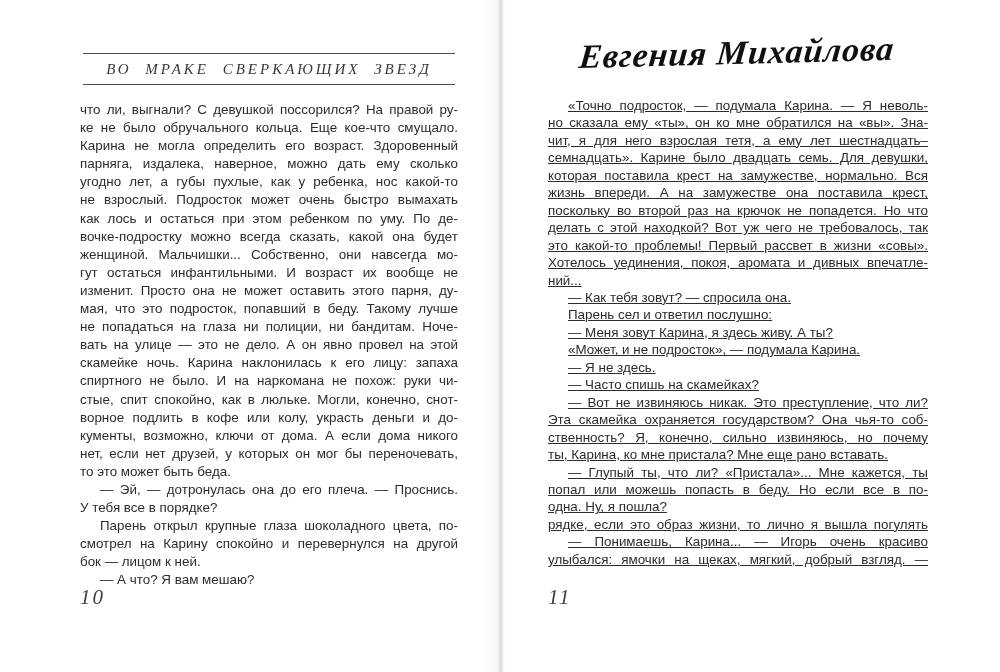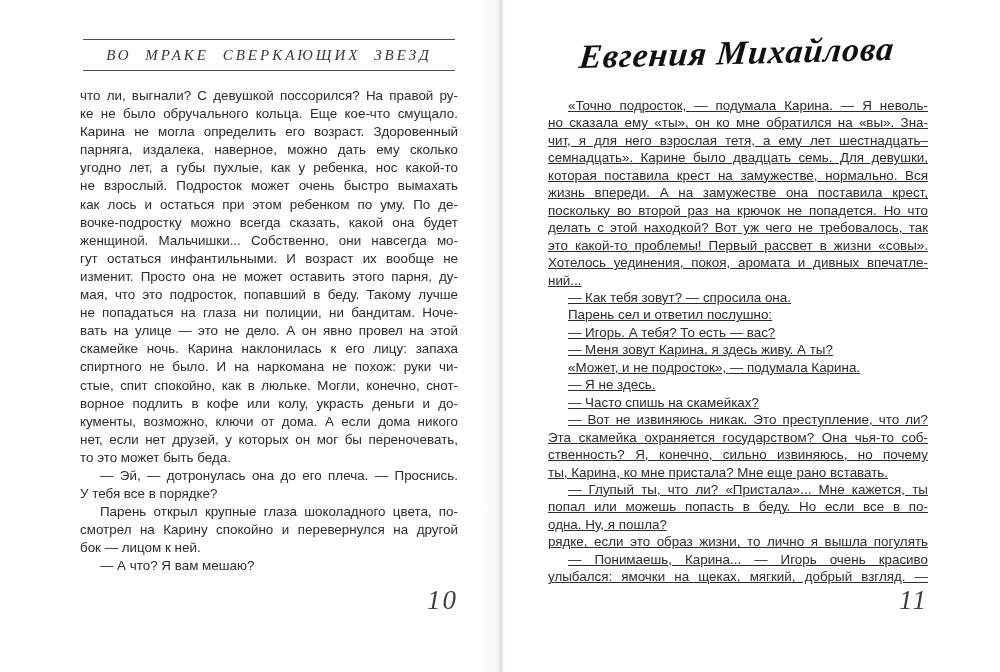--- a/index.html
+++ b/index.html
@@ -13,21 +13,21 @@
   .gutter{
     position:absolute; left:481px; top:0; width:24px; height:672px;
     background:linear-gradient(to right,
       rgba(0,0,0,0) 0%, rgba(0,0,0,0.04) 70%, rgba(0,0,0,0.15) 84%,
       rgba(0,0,0,0.03) 92%, rgba(0,0,0,0) 100%);
   }
   .page{position:absolute; top:0; height:672px;}
   .page.left{left:80px; width:378px;}
   .page.right{left:548px; width:380px;}
 
-  .runhead{padding-top:39px;}
+  .runhead{padding-top:53px;}
   .rule{height:0; border-top:1.4px solid var(--rule); margin:0 3px;}
   .runhead-title{
     text-align:center; font-family:"Liberation Serif", serif; font-style:italic;
     font-size:15px; letter-spacing:3px; word-spacing:7px; color:#383838;
     padding:7px 0 6px;
   }
 
   .signature{
     padding-top:34px; height:48px; text-align:center; color:#101010;
     font-family:"Liberation Serif", serif; font-style:italic; font-weight:bold;
@@ -39,23 +39,23 @@
   .page.left  .body{margin-top:16px;  line-height:18.1px;}
   .page.right .body{margin-top:15px; line-height:17.45px;text-decoration:underline;}
   .line{
     text-align:justify; text-align-last:justify;
     white-space:nowrap; overflow:hidden;
   }
   .line.last{text-align-last:left;}
   .line.indent{text-indent:20px;}
 
   .pagenum{
-    position:absolute; top:585px; left:0; right:0; text-align:right;
+    position:absolute; top:585px; left:0; right:0; text-align:left;
     font-family:"Liberation Serif", serif; font-style:italic;
-    font-size:27px; letter-spacing:2px; color:var(--pagenum);
+    font-size:21px; letter-spacing:2px; color:var(--pagenum);
   }
 </style>
 </head>
 <body>
 
 <div class="spread">
   <div class="gutter"></div>
 
   <section class="page left">
     <header class="runhead">
@@ -104,21 +104,20 @@
         <div class="line">семнадцать». Карине было двадцать семь. Для девушки,</div>
         <div class="line">которая поставила крест на замужестве, нормально. Вся</div>
         <div class="line">жизнь впереди. А на замужестве она поставила крест,</div>
         <div class="line">поскольку во второй раз на крючок не попадется. Но что</div>
         <div class="line">делать с этой находкой? Вот уж чего не требовалось, так</div>
         <div class="line">это какой-то проблемы! Первый рассвет в жизни «совы».</div>
         <div class="line">Хотелось уединения, покоя, аромата и дивных впечатле-</div>
         <div class="line last">ний...</div>
         <div class="line indent last">— Как тебя зовут? — спросила она.</div>
         <div class="line indent last">Парень сел и ответил послушно:</div>
-        <div class="line indent last">— Игорь. А тебя? То есть — вас?</div>
         <div class="line indent last">— Меня зовут Карина, я здесь живу. А ты?</div>
         <div class="line indent last">«Может, и не подросток», — подумала Карина.</div>
         <div class="line indent last">— Я не здесь.</div>
         <div class="line indent last">— Часто спишь на скамейках?</div>
         <div class="line indent">— Вот не извиняюсь никак. Это преступление, что ли?</div>
         <div class="line">Эта скамейка охраняется государством? Она чья-то соб-</div>
         <div class="line">ственность? Я, конечно, сильно извиняюсь, но почему</div>
         <div class="line last">ты, Карина, ко мне пристала? Мне еще рано вставать.</div>
         <div class="line indent">— Глупый ты, что ли? «Пристала»... Мне кажется, ты</div>
         <div class="line">попал или можешь попасть в беду. Но если все в по-</div>

